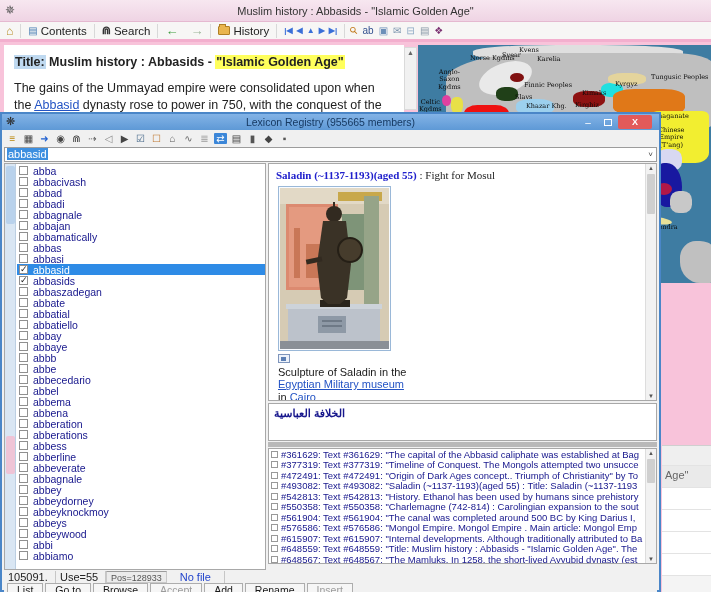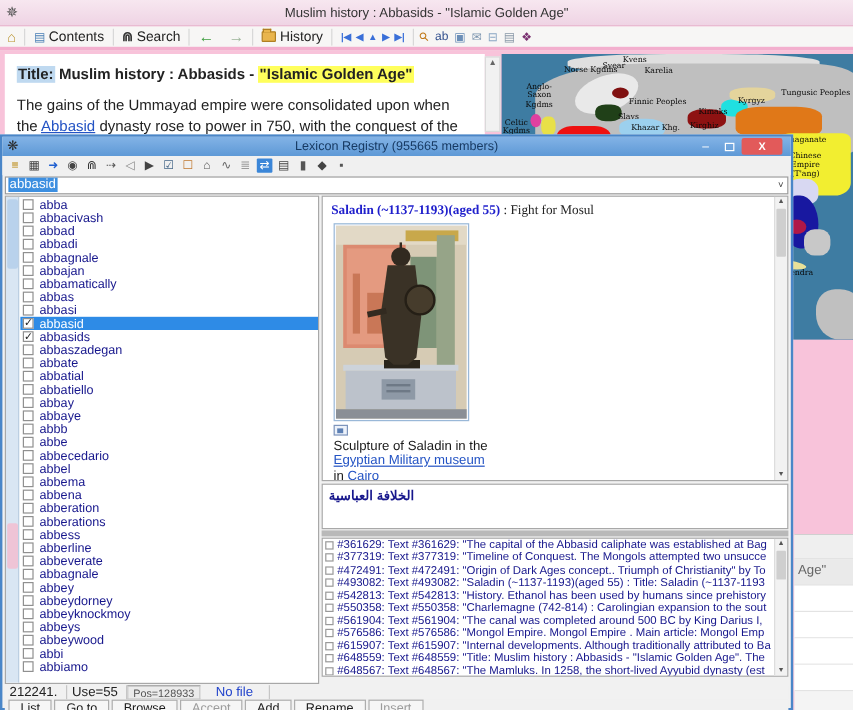--- a/index.html
+++ b/index.html
@@ -523,21 +523,21 @@
           </div>
         <div class="vscroll">
           <span class="up">▲</span>
           <div class="vt" style="top:10px;height:24px;"></div>
           <span class="dn">▼</span>
         </div>
       </div>
     </div>
 
     <div class="statusbar">
-      <span class="seg" style="width:52px;">212241.</span>
+      <span class="seg" style="width:52px;">105091.</span>
       <span class="seg" style="width:50px;">Use=55</span>
       <span class="seg pos">Pos=128933</span>
       <span class="seg file" style="width:58px;text-align:center;">No file</span>
       <span class="seg" style="flex:1;border-right:none;"></span>
     </div>
 
     <div class="btnbar" id="btn-bar">
         <button>List</button>
         <button class="u ">Go to</button>
         <button class="u ">Browse</button>

